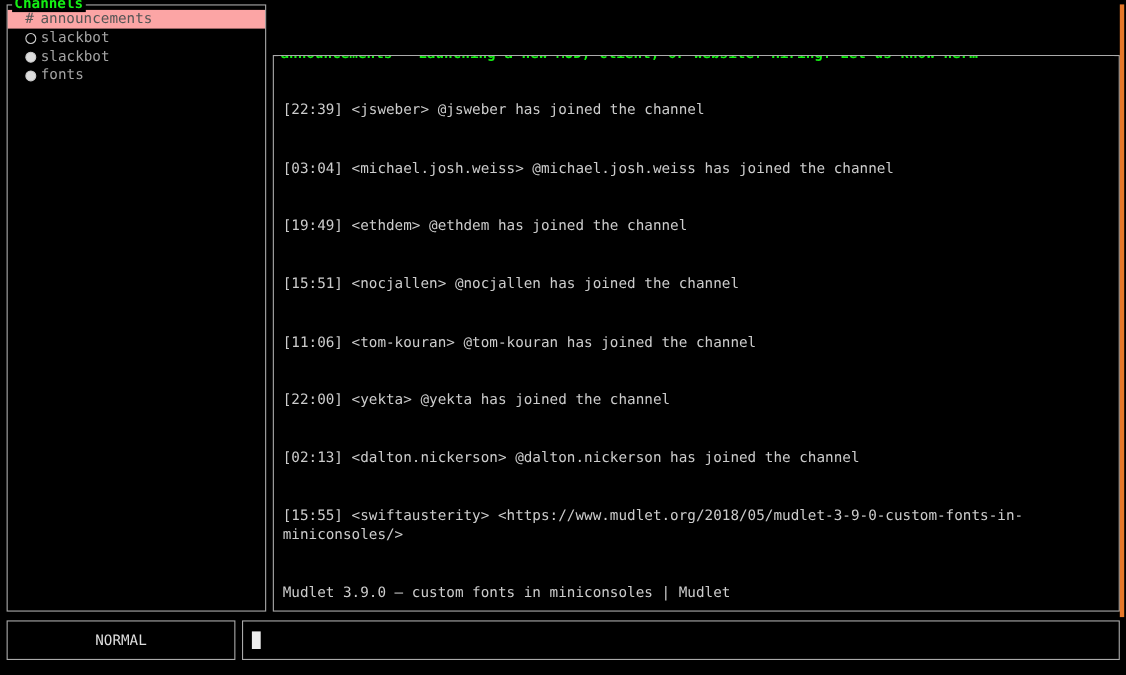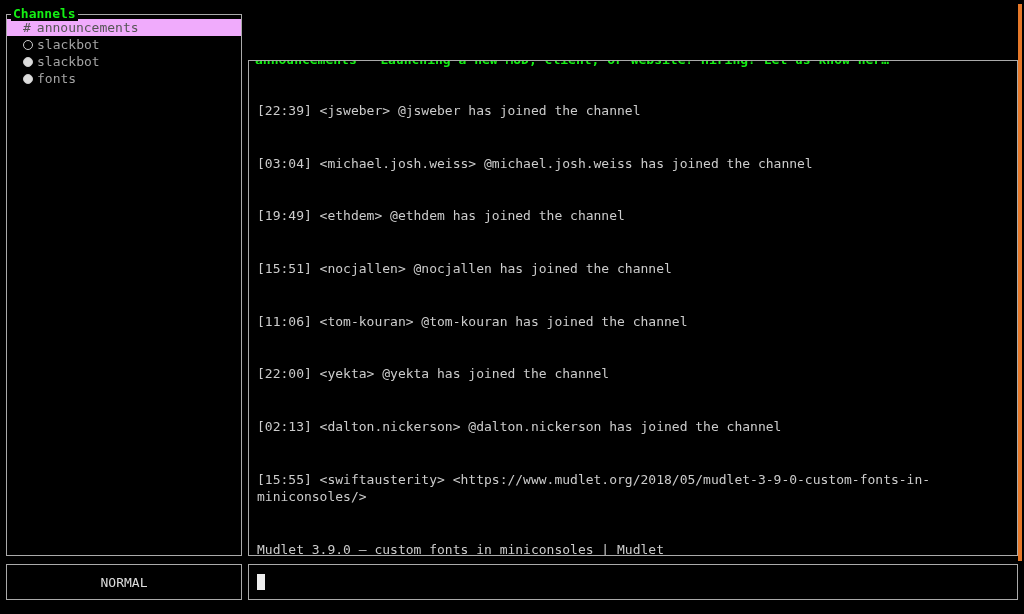--- a/index.html
+++ b/index.html
@@ -13,21 +13,21 @@
       font-size: 13px;
       color: #ccc;
       width: 1024px;
       height: 614px;
       overflow: hidden;
       position: relative;
     }
     .container {
       display: flex;
       height: 560px;
-      padding: 14px 6px 4px 6px;
+      padding: 4px 6px 4px 6px;
       gap: 6px;
     }
     .sidebar {
       width: 236px;
       border: 1px solid #aaa;
       position: relative;
     }
     .sidebar-title {
       position: absolute;
       top: -9px;
@@ -39,21 +39,21 @@
     }
     .channel-list {
       padding-top: 4px;
     }
     .channel-item {
       padding: 1px 8px 1px 16px;
       color: #bbb;
       white-space: nowrap;
     }
     .channel-item.selected {
-      background: #f0abfc;
+      background: #fca5a5;
       color: #555;
     }
     .channel-item .hash {
       margin-right: 6px;
     }
     .dm-item {
       padding: 1px 8px 1px 16px;
       color: #a3a3a3;
       white-space: nowrap;
       display: flex;
@@ -103,21 +103,21 @@
     .msg-line {
       color: #ccc;
     }
     .bottom-row {
       display: flex;
       padding: 4px 6px;
       gap: 6px;
       height: 44px;
     }
     .mode-box {
-      width: 236px;
+      width: 208px;
       border: 1px solid #aaa;
       display: flex;
       align-items: center;
       justify-content: center;
       color: #ddd;
     }
     .input-box {
       flex: 1;
       border: 1px solid #aaa;
       display: flex;

